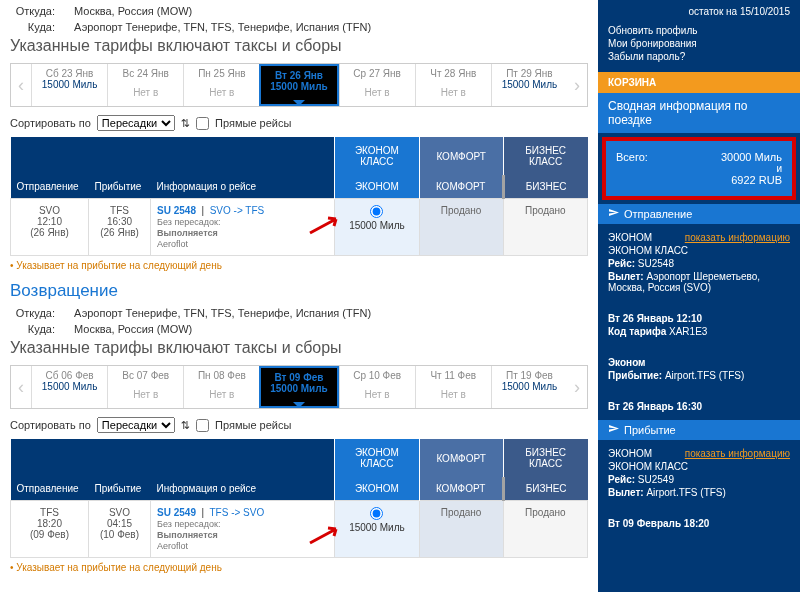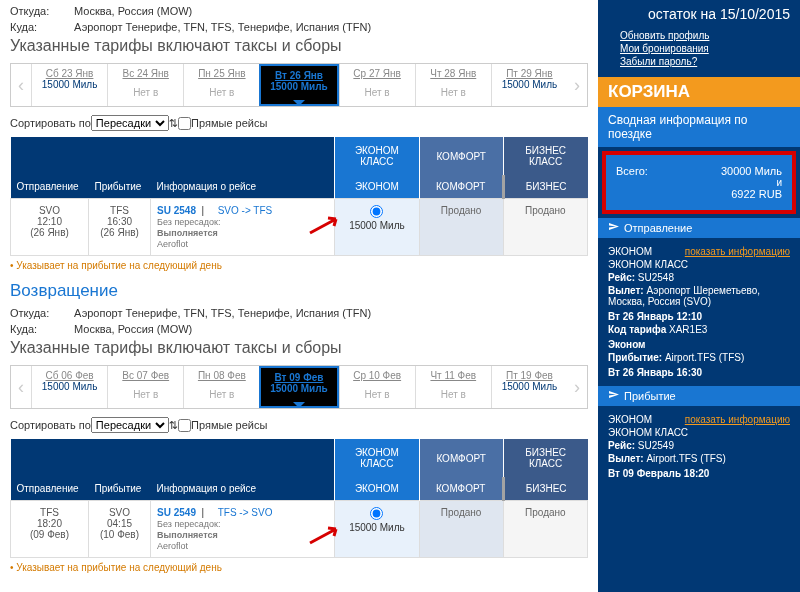--- a/index.html
+++ b/index.html
@@ -3,79 +3,79 @@
 <meta charset="utf-8">
 <style>
 * { box-sizing: border-box; margin: 0; padding: 0; }
 body { font-family: Arial, sans-serif; font-size: 11px; background: #fff; color: #333; width: 800px; height: 592px; overflow: hidden; position: relative; }
 
 .main { display: flex; width: 800px; height: 592px; }
 .left-col { width: 598px; padding: 5px 10px; overflow: hidden; }
 .right-col { width: 202px; background: #013874; color: #fff; position: relative; }
 
 .route-info { font-size: 11px; color: #333; margin-bottom: 4px; }
-.route-info .label { display: inline-block; width: 45px; }
+.route-info .label { display: inline-block; width: 45px; text-align: right; }
 .route-info .val { color: #333; padding-left: 16px; }
 .fare-note { font-size: 16px; color: #555; margin-bottom: 8px; }
 
 .date-strip { display: flex; align-items: stretch; border: 1px solid #ccc; margin-bottom: 8px; }
 .arrow-btn { width: 20px; display: flex; align-items: center; justify-content: center; color: #ccc; font-size: 18px; background: #fff; cursor: pointer; }
 .date-cell { flex: 1; text-align: center; border-left: 1px solid #ddd; padding: 4px 2px; position: relative; min-height: 42px; }
-.date-cell .day { font-size: 10px; color: #888; text-decoration: underline; }
+.date-cell .day { font-size: 10px; color: #888; }
 .date-cell .price { font-size: 10px; color: #013874; }
 .date-cell .na { font-size: 10px; color: #aaa; margin-top: 8px; }
 .date-cell.sel { border: 2px solid #1976d2; background: #000000; }
 .date-cell.sel .day { color: #1976d2; font-weight: bold; }
 .date-cell.sel .price { color: #1976d2; font-weight: bold; }
 .date-cell.sel::after { content: ''; position: absolute; bottom: -8px; left: 50%; margin-left: -6px; border: 6px solid transparent; border-top-color: #1976d2; }
 
-.sort-row { display: flex; align-items: center; font-size: 11px; margin-bottom: 6px; }
+.sort-row { display: flex; align-items: center; gap: 6px; font-size: 11px; margin-bottom: 6px; }
 .sort-row select { font-size: 11px; }
 .sort-row input[type=checkbox] { vertical-align: middle; }
 
 .flight-table { width: 100%; border-collapse: collapse; font-size: 10px; }
 .ft-head1 td { background: #013874; color: #fff; padding: 8px 6px; text-align: center; font-size: 10px; }
 .ft-head1 td.bl-econ { background: #1976d2; border-left: 1px solid #fff; }
 .ft-head1 td.bl-comf { background: #4a6fa5; border-left: 1px solid #fff; }
 .ft-head1 td.bl-biz { background: #3b5a8a; border-left: 1px solid #fff; }
 .ft-head2 td { background: #013874; color: #fff; padding: 6px 6px; font-size: 10px; }
 .ft-head2 td.sub { text-align: center; }
 .ft-head2 td.sub.e { background: #1976d2; border-left: 1px solid #fff; }
 .ft-head2 td.sub.c { background: #4a6fa5; border-left: 1px solid #fff; }
 .ft-head2 td.sub.b { background: #3b5a8a; border-left: 3px solid #a3a3a3; }
 .ft-body td { padding: 6px 6px; border: 1px solid #ddd; vertical-align: top; }
 .ft-body .dep, .ft-body .arr { text-align: center; width: 55px; color: #555; }
 .ft-body .info { width: 175px; }
 .ft-body .info .flno { color: #1976d2; font-weight: bold; }
-.ft-body .info .route { color: #1976d2; margin-left: 8px; }
+.ft-body .info .route { color: #1976d2; }
 .ft-body .info .line2 { color: #777; font-size: 9px; }
 .ft-body .cls { text-align: center; width: 80px; position: relative; }
 .ft-body .cls.econ { background: #e8f1fb; }
 .ft-body .cls.comf { background: #dfe6f0; color: #666; }
 .ft-body .cls.biz { background: #f5f5f5; color: #666; }
 .ft-body .cls .radio { display: block; margin: 0 auto 2px; }
 
 .footnote { font-size: 10px; color: #d47a00; margin: 4px 0 10px; }
 .footnote::before { content: '• '; }
 
 .section-title { color: #1976d2; font-size: 17px; margin: 6px 0; }
 
 
-.sb-top { padding: 6px 10px; font-size: 14px; text-align: right; color: #fff; }
+.sb-top { padding: 6px 10px; font-size: 10px; text-align: right; color: #fff; }
 .sb-links { padding: 0 10px 8px; font-size: 10px; }
-.sb-links a { color: #fff; text-decoration: underline; display: block; margin: 2px 12px; }
-.sb-basket { background: #f39a1e; color: #fff; padding: 5px 10px; font-weight: bold; font-size: 17px; }
+.sb-links a { color: #fff; display: block; margin: 2px 0; }
+.sb-basket { background: #f39a1e; color: #fff; padding: 5px 10px; font-weight: bold; font-size: 10px; }
 .sb-summary-hdr { background: #1976d2; padding: 6px 10px; font-size: 12px; color: #fff; }
 .sb-total-box { border: 4px solid #d60000; padding: 10px; margin: 4px; background: #1976d2; }
 .sb-total-box .row { display: flex; justify-content: space-between; font-size: 11px; }
 .sb-total-box .and { text-align: right; font-size: 10px; }
 .sb-seg-hdr { background: #1976d2; padding: 4px 10px; font-size: 11px; display: flex; align-items: center; gap: 4px; }
 .sb-seg { padding: 6px 10px; font-size: 10px; color: #fff; }
 .sb-seg .lnk { color: #f39a1e; float: right; text-decoration: underline; }
-.sb-seg .b { font-weight: bold; margin-top: 4px; }
+.sb-seg .b { font-weight: bold; margin-top: 20px; }
 .sb-seg div { margin: 2px 0; }
 .plane-icon { width: 12px; height: 12px; display: inline-block; }
 
 .red-arrow { position: absolute; width: 34px; height: 20px; }
 .red-arrow svg { width: 100%; height: 100%; }
 
 </style>
 </head>
 <body>
 

